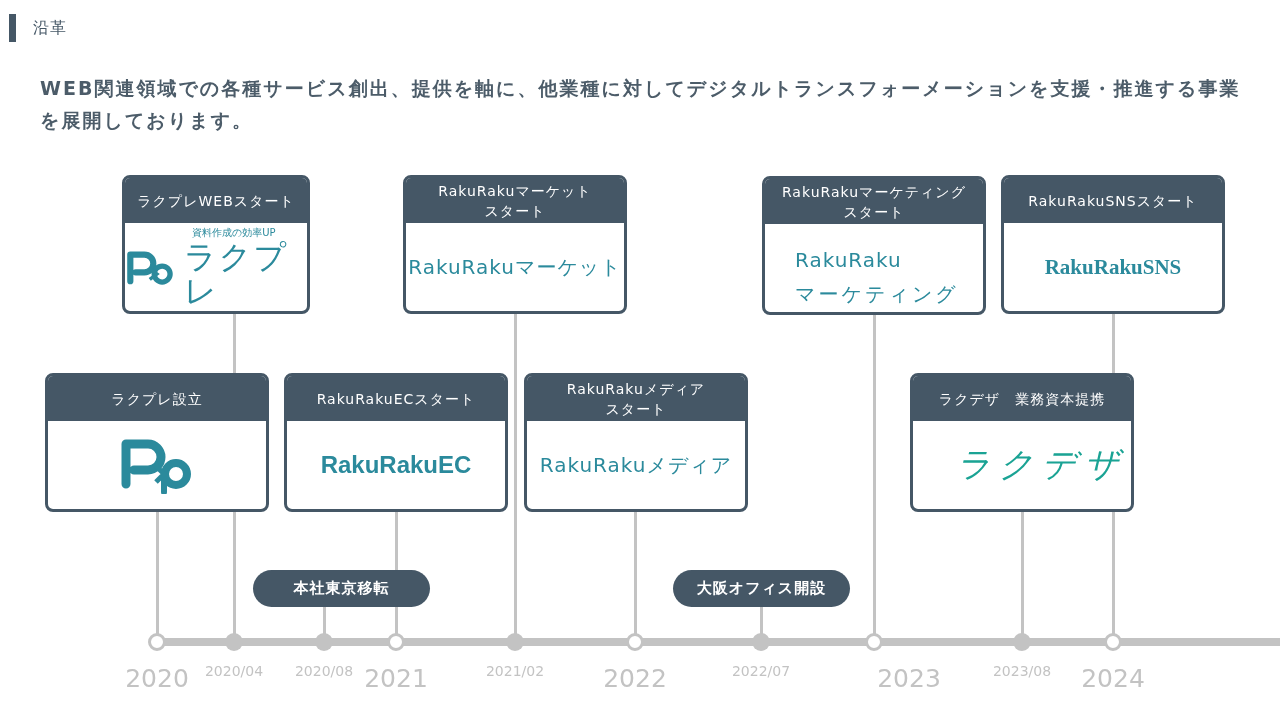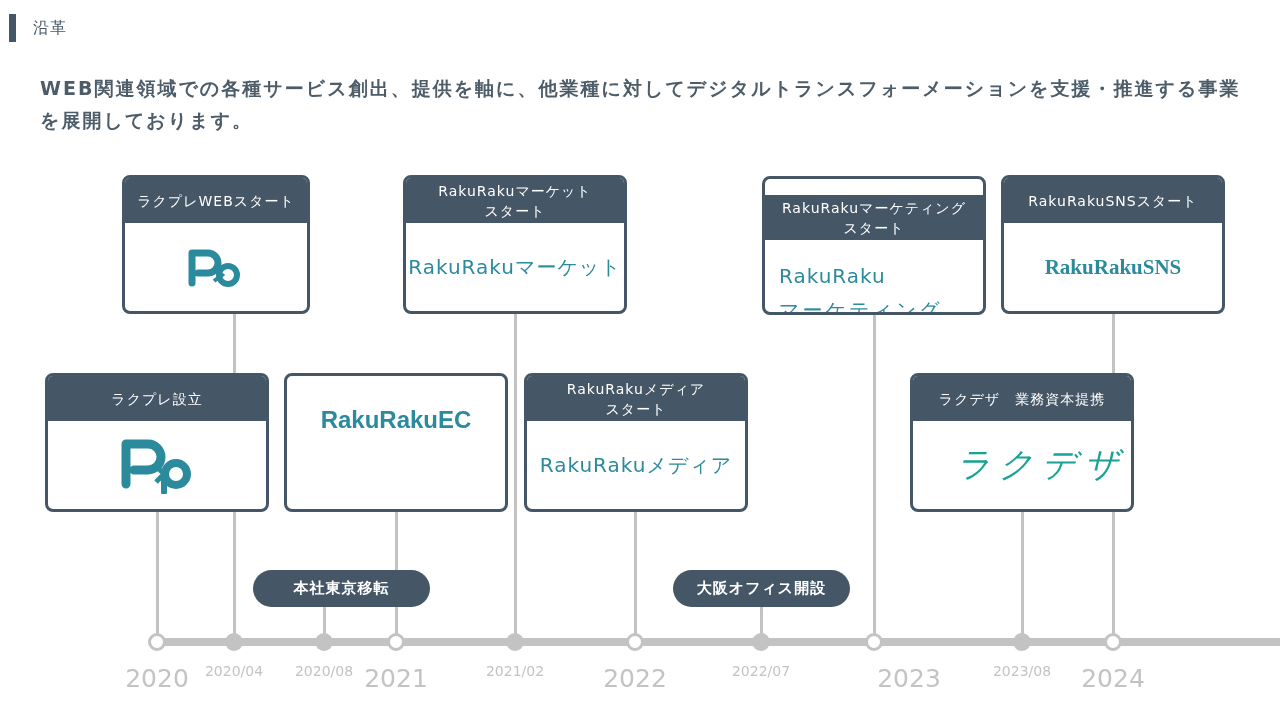--- a/index.html
+++ b/index.html
@@ -77,40 +77,44 @@
 
 <div class="card" style="left:122px; top:175px; width:188px; height:139px;">
   <div class="card-head" style="height:45px;">ラクプレWEBスタート</div>
   <div class="card-body" style="height:88px;">
     <div class="logo-rp">
       <svg width="60" height="40" viewBox="0 0 60 40">
         <path d="M6 36 V6 H22 a10 10 0 0 1 0 20 H12" fill="none" stroke="#2b8a9c" stroke-width="7" stroke-linecap="round" stroke-linejoin="round"></path>
         <circle cx="42" cy="28" r="9" fill="none" stroke="#2b8a9c" stroke-width="6"></circle>
         <path d="M28 22 L36 28 L28 34" fill="none" stroke="#2b8a9c" stroke-width="4"></path>
       </svg>
+      <div class="logo-text-wrap">
+        <span class="logo-tag">資料作成の効率UP</span>
+        <span class="logo-name">ラクプレ</span>
+      </div>
     </div>
   </div>
 </div>
 
 <div class="card" style="left:403px; top:175px; width:224px; height:139px;">
   <div class="card-head" style="height:45px; flex-direction:column;">
     <span>RakuRakuマーケット</span>
     <span style="margin-top:-4px;">スタート</span>
   </div>
   <div class="card-body" style="height:88px;">
     <span class="rr-light">RakuRakuマーケット</span>
   </div>
 </div>
 
 <div class="card" style="left:762px; top:176px; width:224px; height:139px;">
-  <div class="card-head" style="height:45px; flex-direction:column;margin-top:16px;">
+  <div class="card-head" style="height:45px; flex-direction:column;">
     <span>RakuRakuマーケティング</span>
     <span style="margin-top:-4px;">スタート</span>
   </div>
-  <div class="card-body" style="height:108px; flex-direction:column; align-items:flex-start; padding-left:14px;">
+  <div class="card-body" style="height:108px; flex-direction:column; align-items:flex-start; padding-left:30px;">
     <span class="rr-light" style="line-height:32px;">RakuRaku</span>
     <span class="rr-light" style="line-height:36px; letter-spacing:3px;">マーケティング</span>
   </div>
 </div>
 
 <div class="card" style="left:1001px; top:175px; width:224px; height:139px;">
   <div class="card-head" style="height:45px;">RakuRakuSNSスタート</div>
   <div class="card-body" style="height:88px;">
     <span class="rr-bold" style="font-size:21px;font-family:Liberation Serif, serif;">RakuRakuSNS</span>
   </div>
@@ -122,20 +126,21 @@
     <svg width="78" height="58" viewBox="0 0 78 58">
       <path d="M8 48 V8 H30 a13 13 0 0 1 0 26 H16" fill="none" stroke="#2b8a9c" stroke-width="9" stroke-linecap="round" stroke-linejoin="round"></path>
       <circle cx="58" cy="38" r="11" fill="none" stroke="#2b8a9c" stroke-width="8"></circle>
       <line x1="46" y1="38" x2="46" y2="56" stroke="#2b8a9c" stroke-width="6" stroke-linecap="round"></line>
       <path d="M38 30 L46 38 L38 46" fill="none" stroke="#2b8a9c" stroke-width="5"></path>
     </svg>
   </div>
 </div>
 
 <div class="card" style="left:284px; top:373px; width:224px; height:139px;">
+  <div class="card-head" style="height:45px;">RakuRakuECスタート</div>
   <div class="card-body" style="height:88px;">
     <span class="rr-bold">RakuRakuEC</span>
   </div>
 </div>
 
 <div class="card" style="left:524px; top:373px; width:224px; height:139px;">
   <div class="card-head" style="height:45px; flex-direction:column;">
     <span>RakuRakuメディア</span>
     <span style="margin-top:-4px;">スタート</span>
   </div>

